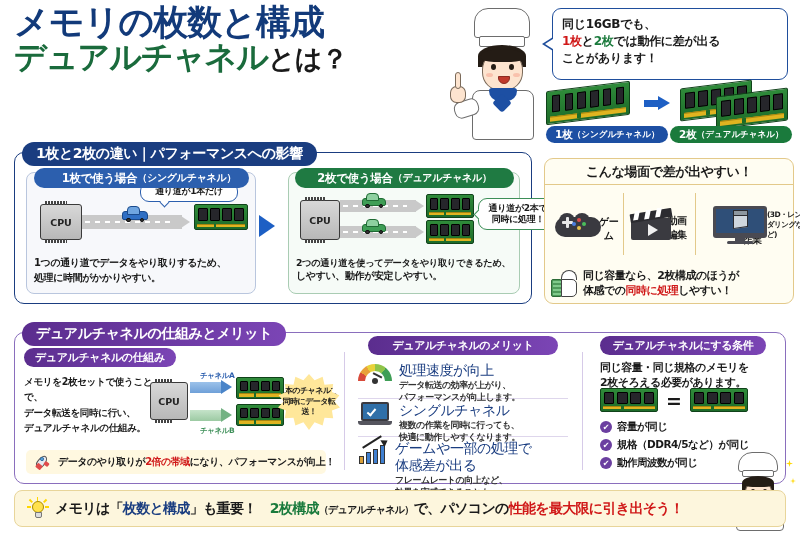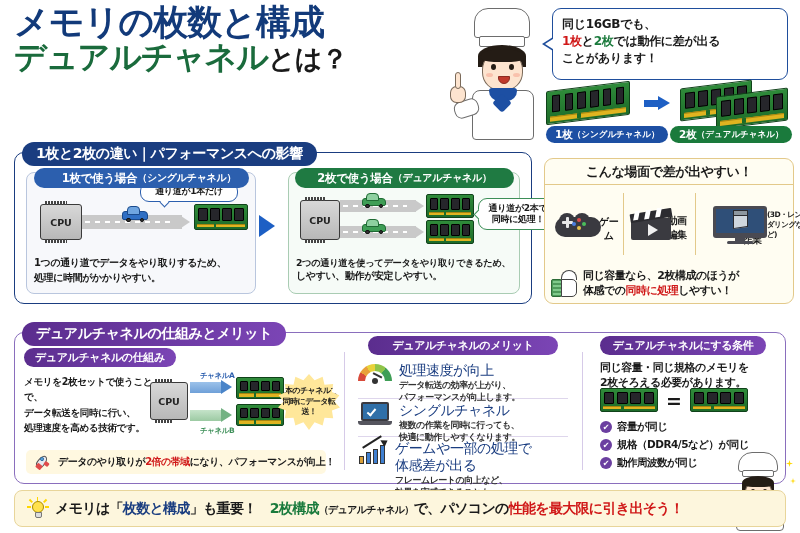--- a/index.html
+++ b/index.html
@@ -465,21 +465,21 @@
 
   <div class="sec sec2"></div>
   <div class="sec-head purple sec2-head">デュアルチャネルの仕組みとメリット</div>
   <div class="pdiv" style="left:344px;"></div>
   <div class="pdiv" style="left:582px;"></div>
 
   <div class="subhead" style="left:24px;top:348px;">デュアルチャネルの仕組み</div>
   <div class="cap" style="left:24px;top:374px;width:130px;font-size:9.6px;line-height:1.6;">
     <div>メモリを2枚セットで使うことで、</div>
     <div>データ転送を同時に行い、</div>
-    <div>処理速度を高める技術です。</div>
+    <div>デュアルチャネルの仕組み。</div>
   </div>
   <div class="cpu" style="position:absolute;left:150px;top:382px;width:38px;height:38px;">
     <span>CPU</span>
     <div class="pins" style="left:4px;top:-4px;">
         <i></i>
         <i></i>
         <i></i>
         <i></i>
         <i></i>
         <i></i>

